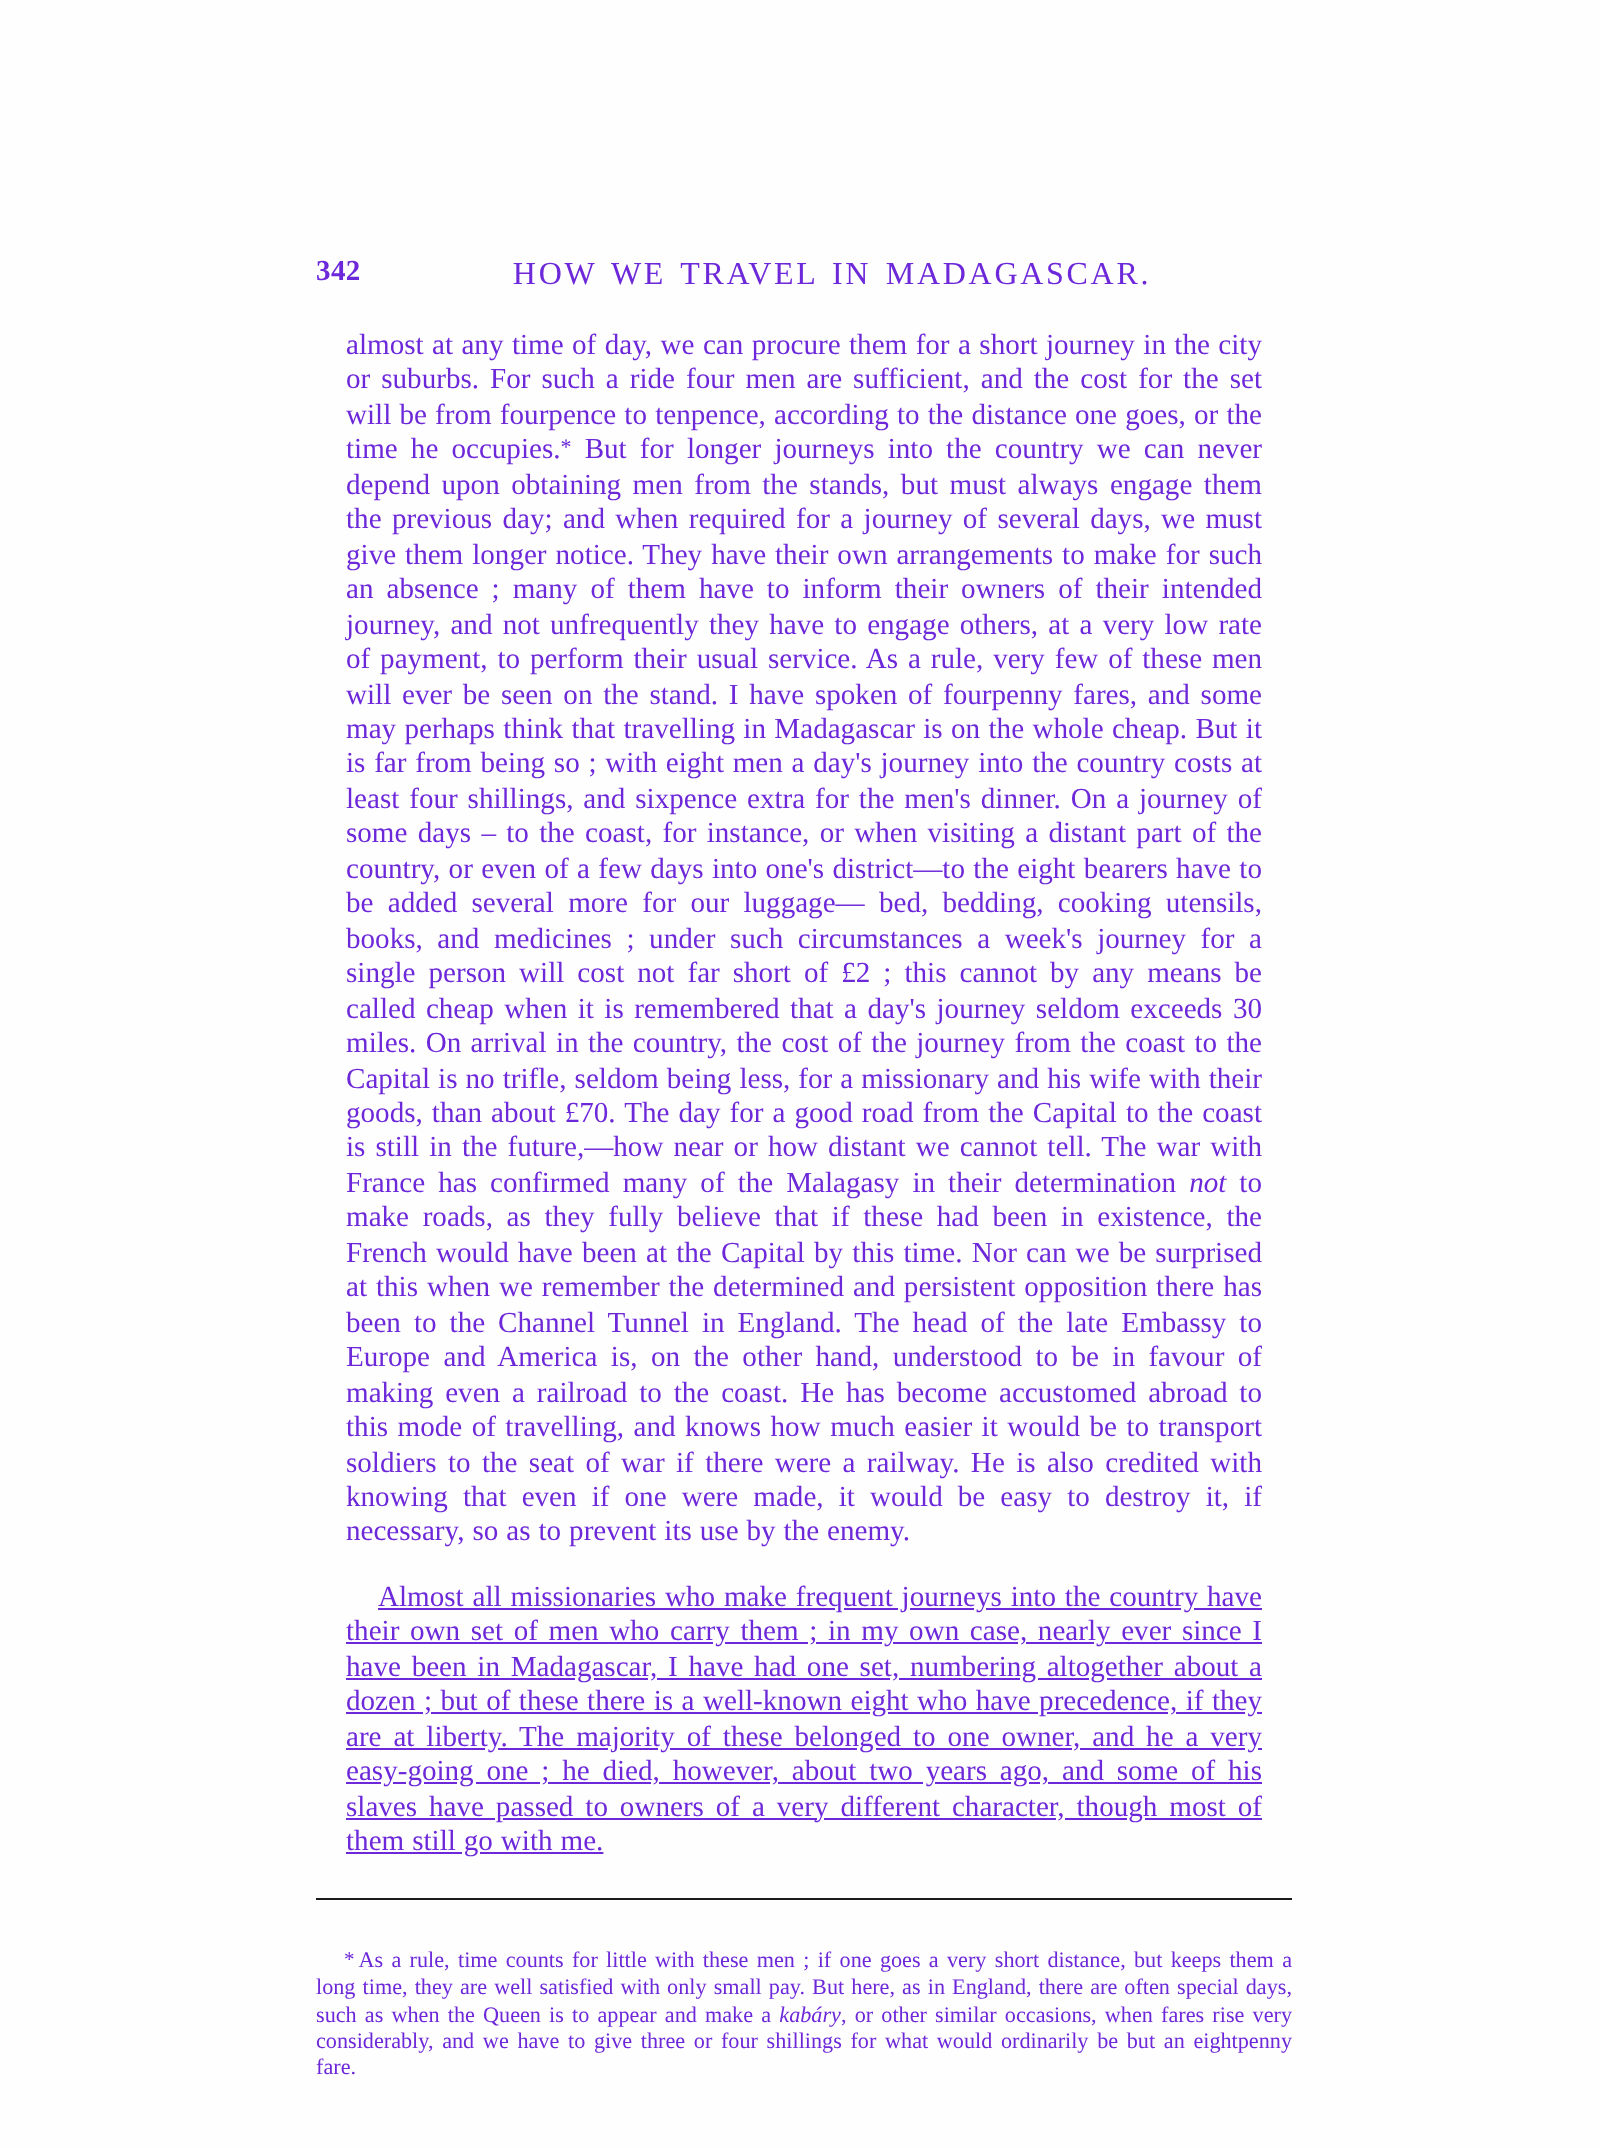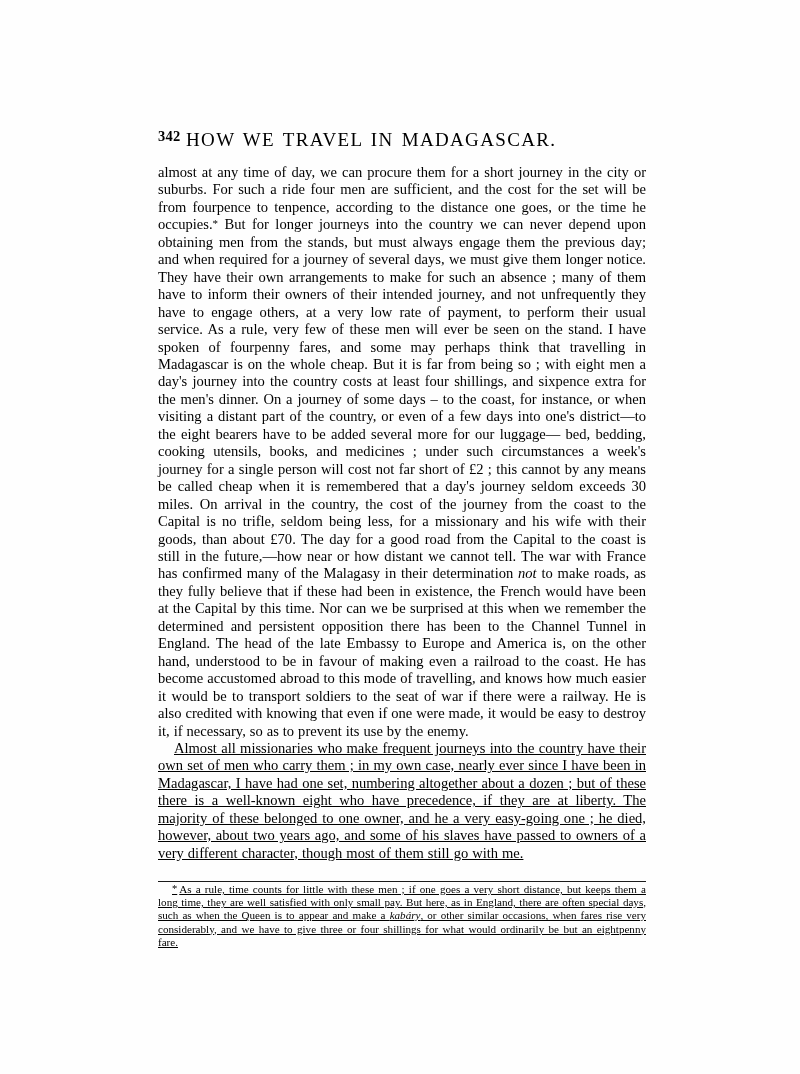--- a/index.html
+++ b/index.html
@@ -7,21 +7,21 @@
     padding: 0;
     background: #ffffff;
   }
   .page {
     position: relative;
     width: 800px;
     height: 1074px;
     background: #fefefe;
     overflow: hidden;
     font-family: "Liberation Serif", "DejaVu Serif", serif;
-    color: #000000;
+    color: #6d28d9;
   }
   .content {
     position: absolute;
     left: 158px;
     top: 128px;
     width: 488px;
   }
   
   .running-head {
     position: relative;
@@ -34,29 +34,29 @@
     top: 0;
     font-size: 14.5px;
     font-weight: bold;
     letter-spacing: 0.2px;
   }
   .head-title {
     position: absolute;
     left: 0;
     right: 0;
     top: 1px;
-    text-align: left;
-    font-size: 19px;
+    text-align: center;
+    font-size: 16px;
     letter-spacing: 1.35px;
     padding-left: 28px;
     word-spacing: 2px;
   }
   
   .body-text p {
-    margin: 0;
+    margin: 15px;
     font-size: 14.55px;
     line-height: 17.45px;
     text-align: justify;
     text-justify: inter-word;
     hyphens: none;
     word-spacing: 0.35px;
   }
   .body-text p.indent {
     text-indent: 16px;
   }
@@ -68,27 +68,26 @@
     font-style: italic;
   }
   
   .footnote-rule {
     margin-top: 19px;
     width: 100%;
     height: 1px;
     background: #1a1a1a;
   }
   .footnote {
-    margin-top: 0;
+    margin-top: 24px;
     font-size: 11.1px;
     line-height: 13.3px;
     text-align: justify;
     text-justify: inter-word;
     word-spacing: 0.3px;
-    text-decoration: underline;
   }
   .footnote .fn-first {
     text-indent: 14px;
   }
   .fn-marker {
     font-size: 10.5px;
     vertical-align: 0.5px;
     padding-right: 2px;
   }
   sup.asterisk {

